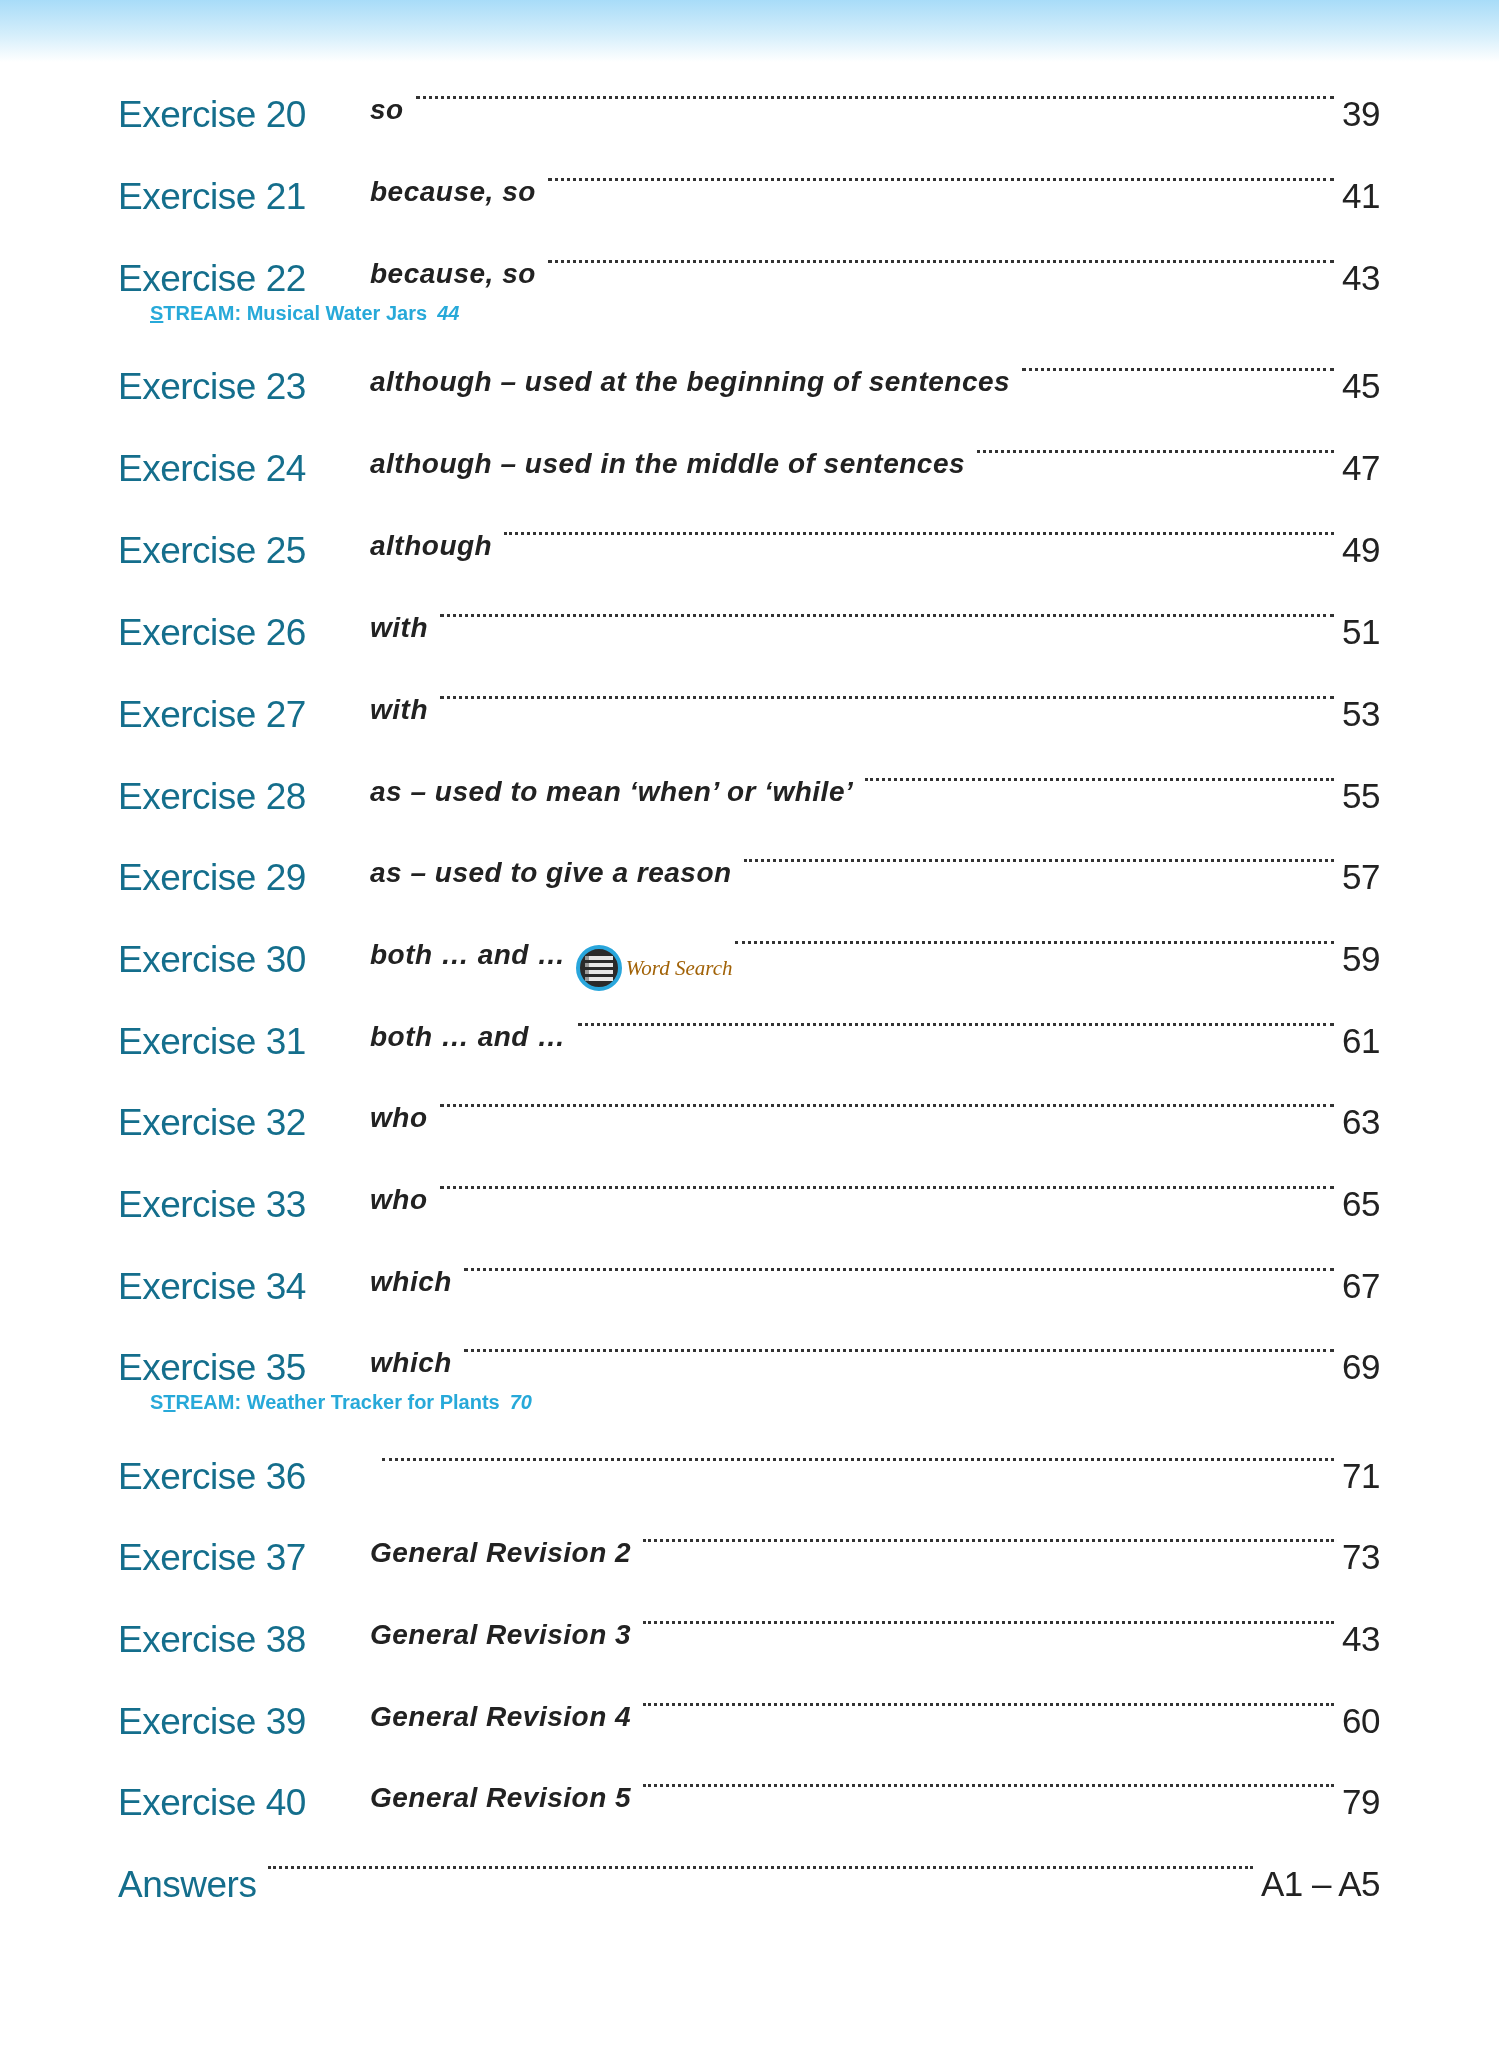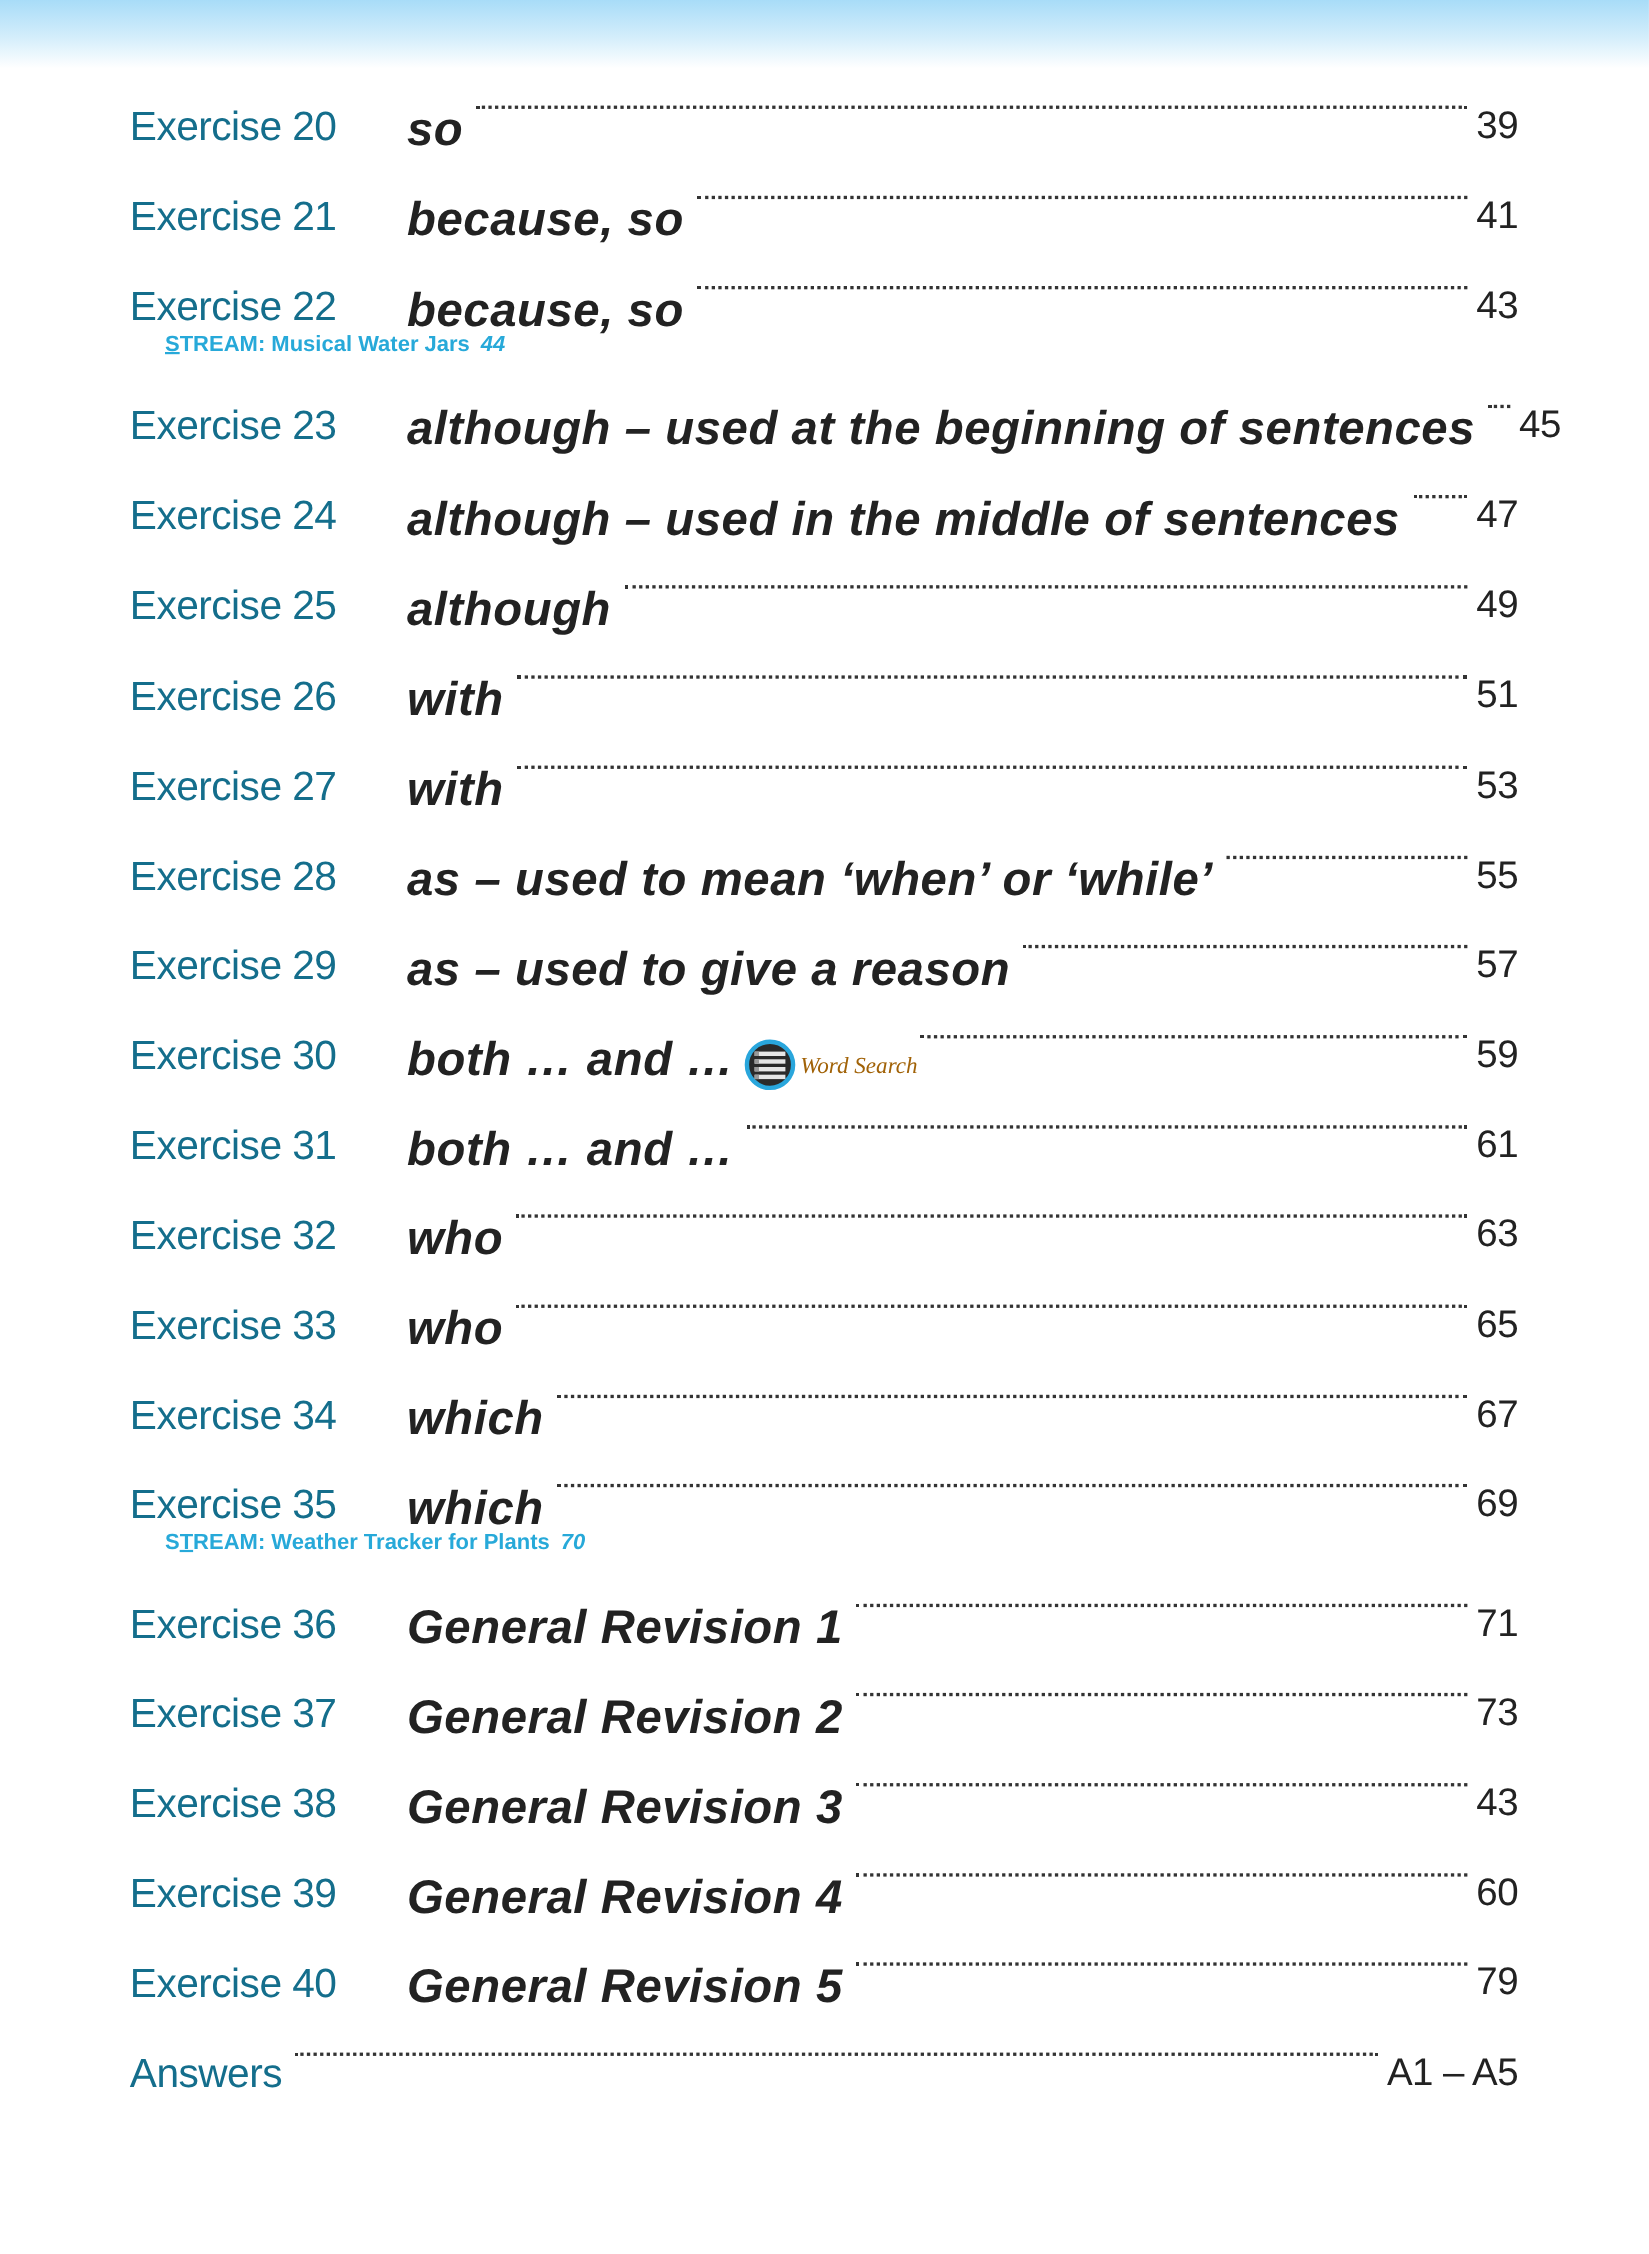--- a/index.html
+++ b/index.html
@@ -15,21 +15,21 @@
     .toc-row {
       position: absolute; left: 118px; width: 1262px; height: 48px;
       display: flex; align-items: flex-start;
     }
     .ex-label {
       width: 252px; flex: none;
       color: #146e8c; font-size: 37px; font-weight: normal;
       letter-spacing: -0.5px; white-space: nowrap;
     }
     .ex-title {
-      flex: none; color: #222222; font-size: 43px;
+      flex: none; color: #222222; font-size: 28px;
       font-style: italic; font-weight: bold; white-space: nowrap;
       letter-spacing: 0.5px;
     }
     .leader {
       flex: 1 1 auto; margin: 0 8px 0 12px; height: 4px; align-self: baseline;
       border-bottom: 3px dotted #333333; position: relative; top: -2px;
       min-width: 20px;
     }
     .page-num {
       flex: none; color: #222222; font-size: 35px; white-space: nowrap;
@@ -190,21 +190,20 @@
   <span class="ex-title">which</span>
   <span class="leader"></span>
   <span class="page-num">69</span>
 </div>
 <div class="stream-sub" style="top:1391px">
   <span>S</span><span class="ul">T</span><span>REAM: Weather Tracker for Plants</span><span class="pg">70</span>
 </div>
 
 <div class="toc-row" style="top:1456px">
   <span class="ex-label">Exercise 36</span>
-  <span class="ex-title">General Revision 1</span>
   <span class="leader"></span>
   <span class="page-num">71</span>
 </div>
 
 <div class="toc-row" style="top:1537px">
   <span class="ex-label">Exercise 37</span>
   <span class="ex-title">General Revision 2</span>
   <span class="leader"></span>
   <span class="page-num">73</span>
 </div>

